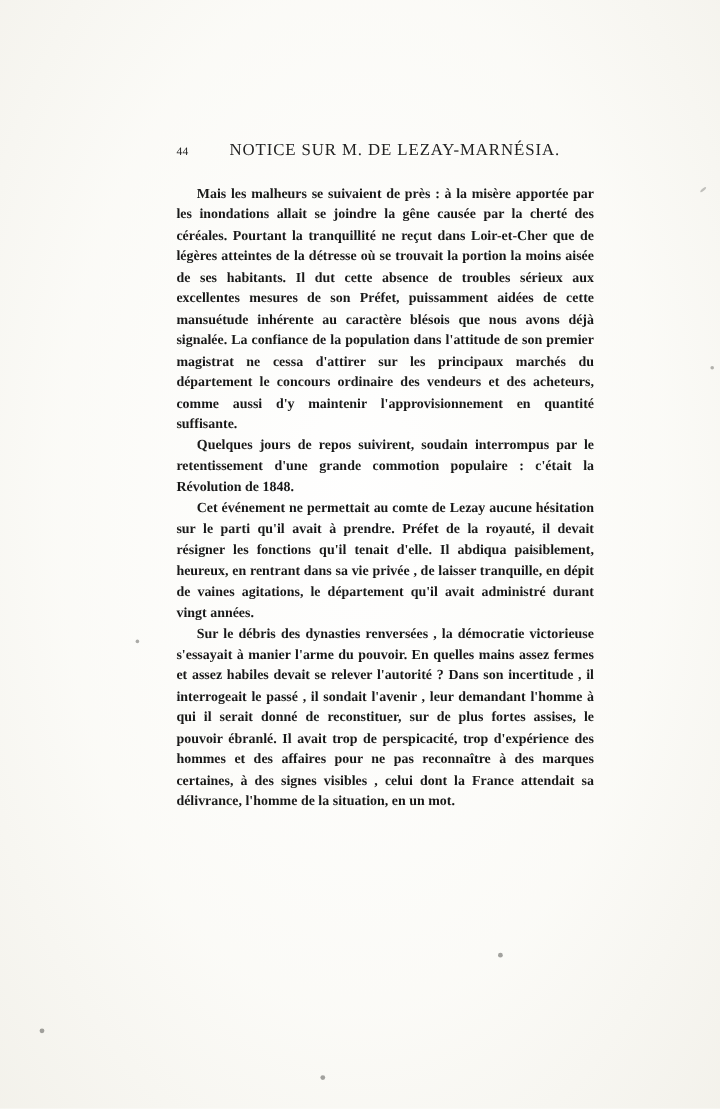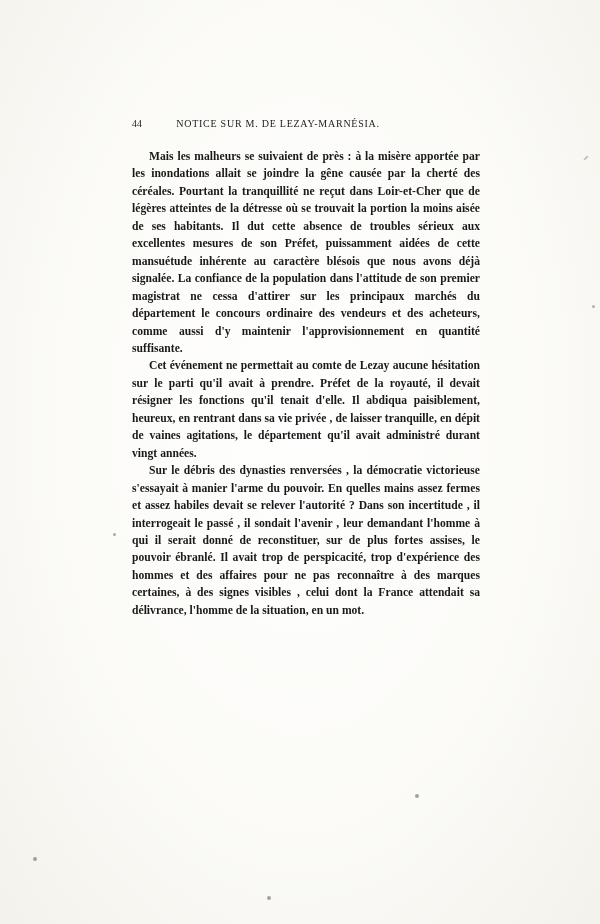--- a/index.html
+++ b/index.html
@@ -23,42 +23,42 @@
   
   .paper-tint {
     position: absolute;
     inset: 0;
     background:
       radial-gradient(ellipse at 50% 45%, rgba(255,255,255,0.9) 0%, rgba(250,249,244,0.55) 60%, rgba(240,238,230,0.75) 100%);
     pointer-events: none;
   }
   .content {
     position: absolute;
-    left: 132px;
+    left: 147px;
     top: 118px;
     width: 348px;
   }
   .running-head {
     display: flex;
     align-items: baseline;
     font-size: 8.3px;
     letter-spacing: 0.7px;
     color: #262626;
     margin-bottom: 19px;
     font-family: "Liberation Serif", serif;
   }
   .folio {
     font-size: 9.6px;
     letter-spacing: 0.3px;
     margin-right: 34px;
     color: #222;
   }
   .head-title {
     text-transform: uppercase;
-    font-size: 10px;
+    font-size: 14px;
     letter-spacing: 0.75px;
     color: #222;
     white-space: nowrap;
   }
   p.para {
     margin: 0;
     font-size: 11.6px;
     line-height: 17.45px;
     text-align: justify;
     text-justify: inter-word;
@@ -94,20 +94,21 @@
   <div class="paper-tint"></div>
 
   <div class="content">
 
     <div class="running-head">
       <span class="folio">44</span>
       <span class="head-title">NOTICE SUR M. DE LEZAY-MARNÉSIA.</span>
     </div>
 
     <p class="para indent">Mais les malheurs se suivaient de près : à la misère apportée par les inondations allait se joindre la gêne causée par la cherté des céréales. Pourtant la tranquillité ne reçut dans Loir-et-Cher que de légères atteintes de la détresse où se trouvait la portion la moins aisée de ses habitants. Il dut cette absence de troubles sérieux aux excellentes mesures de son Préfet, puissamment aidées de cette mansuétude inhérente au caractère blésois que nous avons déjà signalée. La confiance de la population dans l'attitude de son premier magistrat ne cessa d'attirer sur les principaux marchés du département le concours ordinaire des vendeurs et des acheteurs, comme aussi d'y maintenir l'approvisionnement en quantité suffisante.</p>
+    <p class="para indent">Quelques jours de repos suivirent, soudain interrompus par le retentissement d'une grande commotion populaire : c'était la Révolution de 1848.</p>
     <p class="para indent">Cet événement ne permettait au comte de Lezay aucune hésitation sur le parti qu'il avait à prendre. Préfet de la royauté, il devait résigner les fonctions qu'il tenait d'elle. Il abdiqua paisiblement, heureux, en rentrant dans sa vie privée , de laisser tranquille, en dépit de vaines agitations, le département qu'il avait administré durant vingt années.</p>
     <p class="para indent">Sur le débris des dynasties renversées , la démocratie victorieuse s'essayait à manier l'arme du pouvoir. En quelles mains assez fermes et assez habiles devait se relever l'autorité ? Dans son incertitude , il interrogeait le passé , il sondait l'avenir , leur demandant l'homme à qui il serait donné de reconstituer, sur de plus fortes assises, le pouvoir ébranlé. Il avait trop de perspicacité, trop d'expérience des hommes et des affaires pour ne pas reconnaître à des marques certaines, à des signes visibles , celui dont la France attendait sa délivrance, l'homme de la situation, en un mot.</p>
 
   </div>
 
   <div class="speck s1"></div>
   <div class="speck s2"></div>
   <div class="speck s3"></div>
   <div class="speck s4"></div>
   <div class="speck s5"></div>

